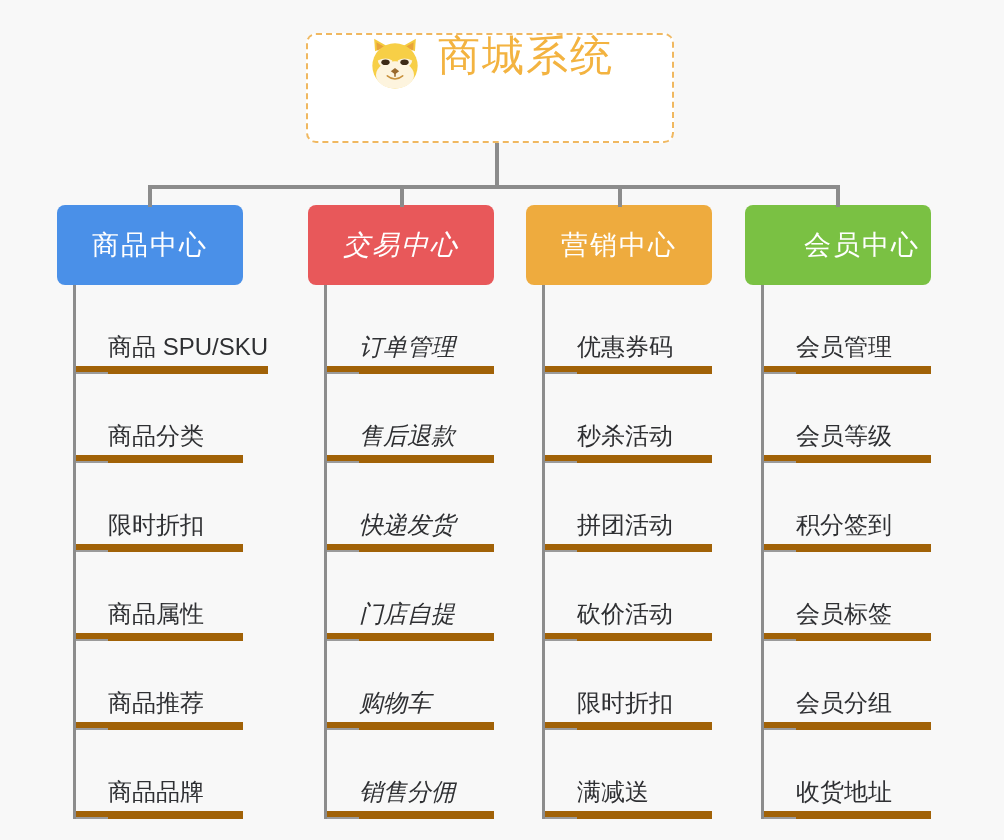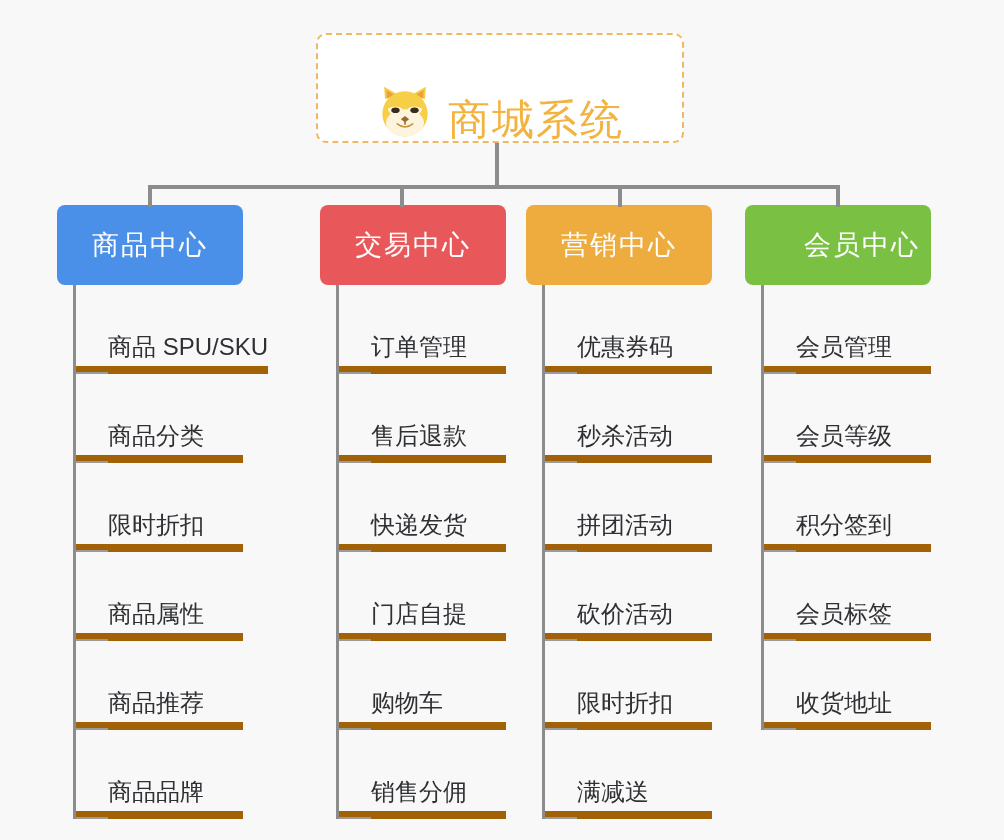--- a/index.html
+++ b/index.html
@@ -8,28 +8,28 @@
     background:#f8f8f8;
     font-family:"Liberation Sans","DejaVu Sans",sans-serif;
     overflow:hidden;
     position:relative;
   }
   #stage{position:relative;width:1004px;height:840px;}
 
   
   .root-node{
     position:absolute;
-    left:316px; top:33px;
+    left:306px; top:33px;
     width:368px; height:110px;
     background:#ffffff;
     border:2px dashed #f0b860;
     border-radius:10px;
     box-sizing:border-box;
     display:flex;
-    align-items:flex-end;
+    align-items:flex-start;
     justify-content:center;
     gap:14px;
   }
   .root-icon{
     width:58px;height:58px;
     position:relative;
     flex:0 0 auto;
     display:block;
   }
   .root-title{
@@ -155,21 +155,21 @@
           <div class="leaf">
             <span class="leaf-rule"></span>
             <span class="leaf-label">商品推荐</span>
           </div>
           <div class="leaf">
             <span class="leaf-rule"></span>
             <span class="leaf-label">商品品牌</span>
           </div>
         </div>
       </div>
-      <div class="branch" style="left: 320px;">
+      <div class="branch" style="left: 308px; font-style: italic;">
         <div class="branch-head" style="background: rgb(232, 88, 90); width: 186px;">交易中心</div>
         <div class="branch-body">
           <div class="leaf">
             <span class="leaf-rule"></span>
             <span class="leaf-label">订单管理</span>
           </div>
           <div class="leaf">
             <span class="leaf-rule"></span>
             <span class="leaf-label">售后退款</span>
           </div>
@@ -231,20 +231,24 @@
             <span class="leaf-rule"></span>
             <span class="leaf-label">会员等级</span>
           </div>
           <div class="leaf">
             <span class="leaf-rule"></span>
             <span class="leaf-label">积分签到</span>
           </div>
           <div class="leaf">
             <span class="leaf-rule"></span>
             <span class="leaf-label">会员标签</span>
+          </div>
+          <div class="leaf">
+            <span class="leaf-rule"></span>
+            <span class="leaf-label">会员分组</span>
           </div>
           <div class="leaf">
             <span class="leaf-rule"></span>
             <span class="leaf-label">收货地址</span>
           </div>
         </div>
       </div>
     </div>
 
 <div class="conn conn-drop" style="left: 148px;"></div>

